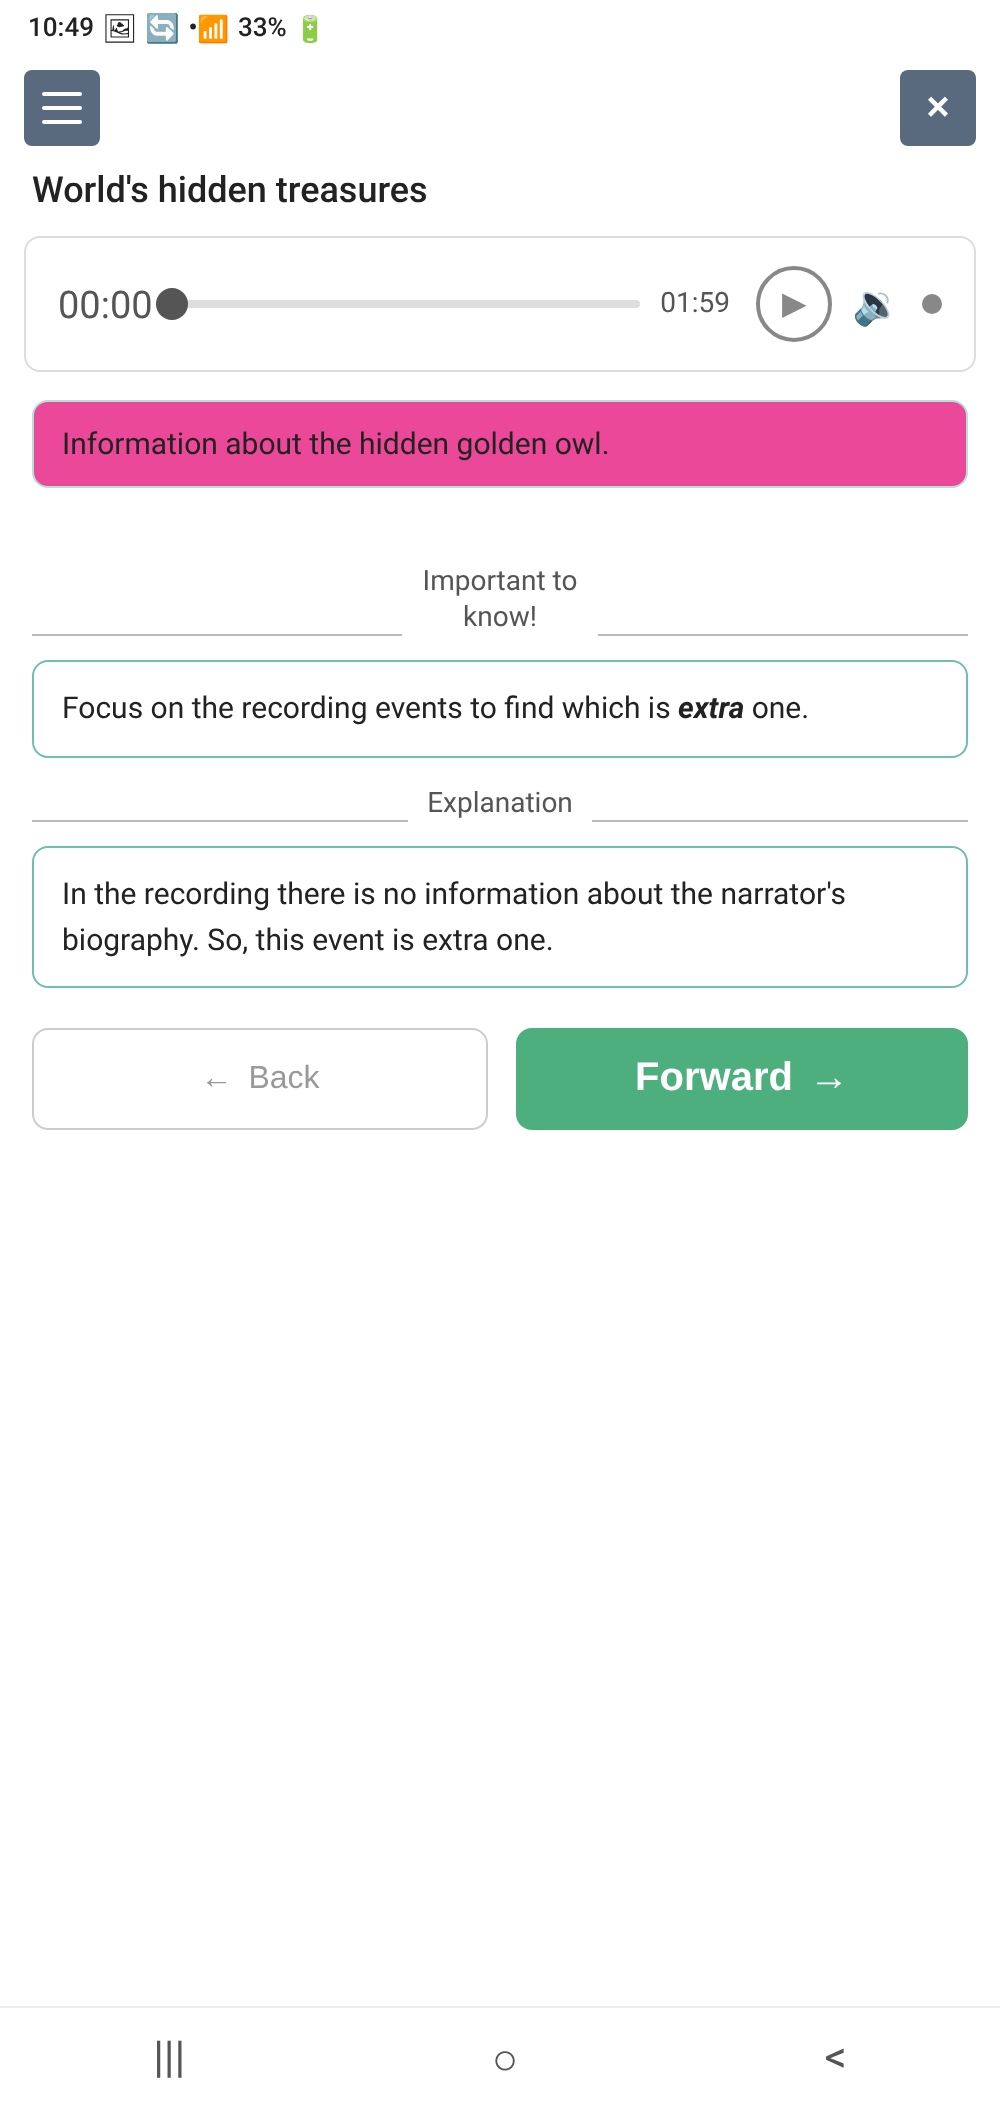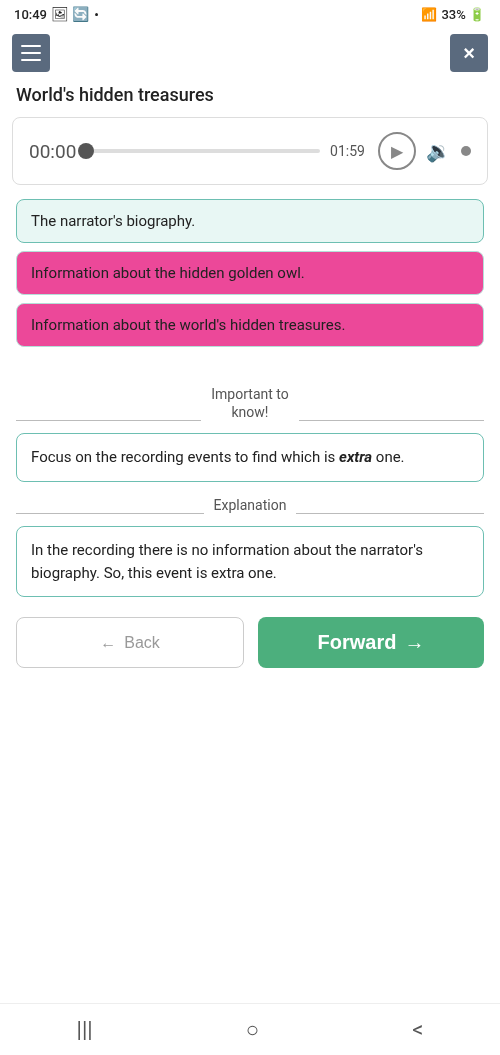--- a/index.html
+++ b/index.html
@@ -10,21 +10,21 @@
       background: #fff;
       font-family: 'Roboto', Arial, sans-serif;
       font-size: 15px;
       color: #222;
       position: relative;
     }
 
     
     .status-bar {
       display: flex;
-      justify-content: space-between;
+      justify-content: flex-start;
       align-items: center;
       padding: 6px 14px 4px 14px;
       font-size: 13px;
       font-weight: 500;
       color: #222;
     }
     .status-left { display: flex; align-items: center; gap: 4px; }
     .status-right { display: flex; align-items: center; gap: 4px; }
 
     
@@ -312,28 +312,22 @@
   <button class="play-btn">
     <span>▶</span>
   </button>
   <span class="volume-icon">🔉</span>
   <span class="volume-dot"></span>
 </div>
 
 <div class="question-section">
 
   <div class="option-list">
-    <div class="option-item selected">
-      <span>The narrator's biography.</span>
-    </div>
     <div class="option-item">
       <span>Information about the hidden golden owl.</span>
-    </div>
-    <div class="option-item">
-      <span>Information about the world's hidden treasures.</span>
     </div>
   </div>
 </div>
 
 <div class="divider-label">
   <div class="divider-line"></div>
   <span class="divider-text">Important to
 know!</span>
   <div class="divider-line"></div>
 </div>

